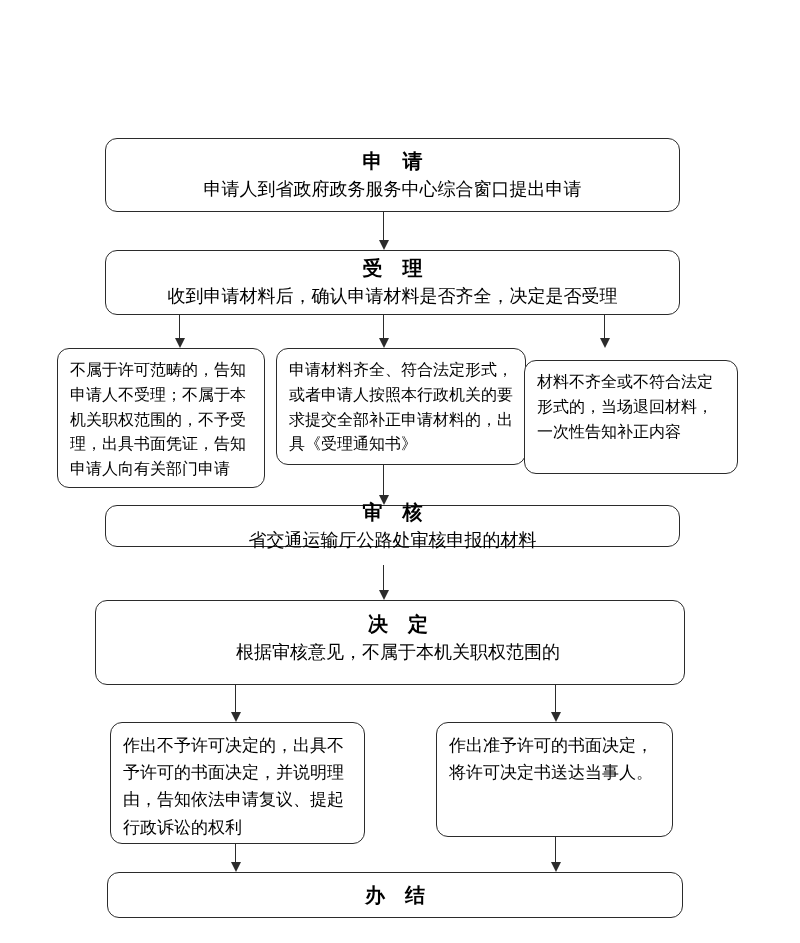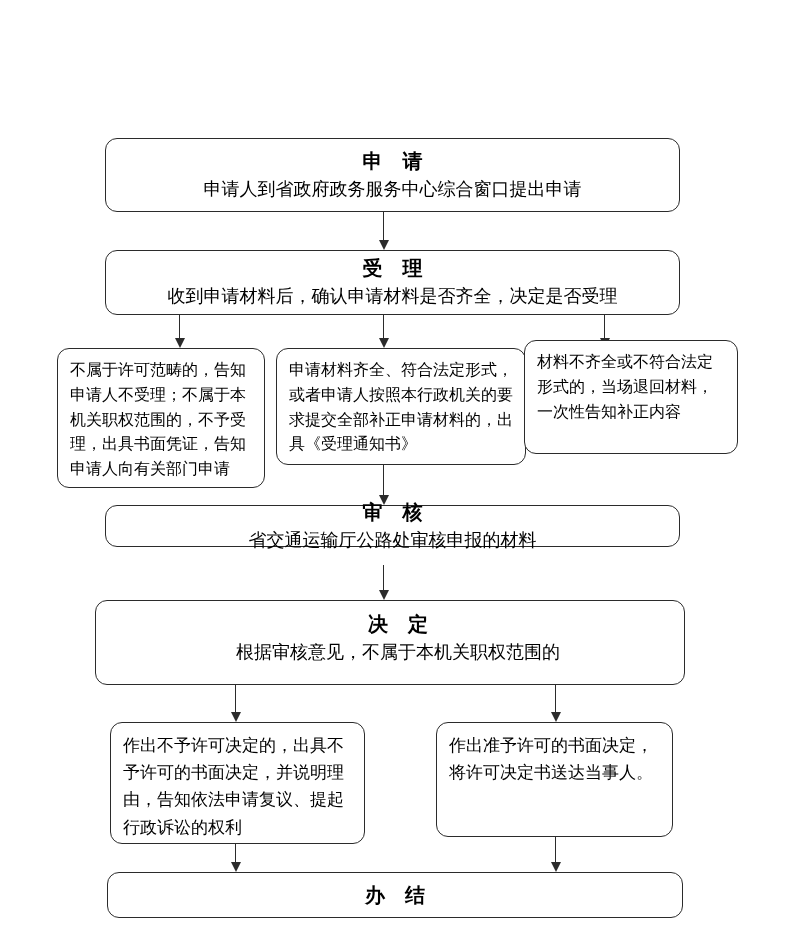--- a/index.html
+++ b/index.html
@@ -64,21 +64,21 @@
   }
   .node.leaf2 .node-body{
     font-size:17px;
     line-height:1.6;
   }
   
   #node-apply        { left:105px; top:138px; width:575px; height:74px; }
   #node-accept       { left:105px; top:250px; width:575px; height:65px; }
   #node-not-accepted { left:57px;  top:348px; width:208px; height:140px; }
   #node-accepted     { left:276px; top:348px; width:250px; height:117px; }
-  #node-returned     { left:524px; top:340px; width:214px; height:114px; }
+  #node-returned     { left:524px; top:360px; width:214px; height:114px; }
   #node-review       { left:105px; top:505px; width:575px; height:42px; }
   #node-decision     { left:95px;  top:600px; width:590px; height:85px;padding-left:16px; }
   #node-deny         { left:110px; top:722px; width:255px; height:122px; }
   #node-grant        { left:436px; top:722px; width:237px; height:115px; }
   #node-complete     { left:107px; top:872px; width:576px; height:46px; }
 
   
   .arrow{
     position:absolute;
     width:11px;

